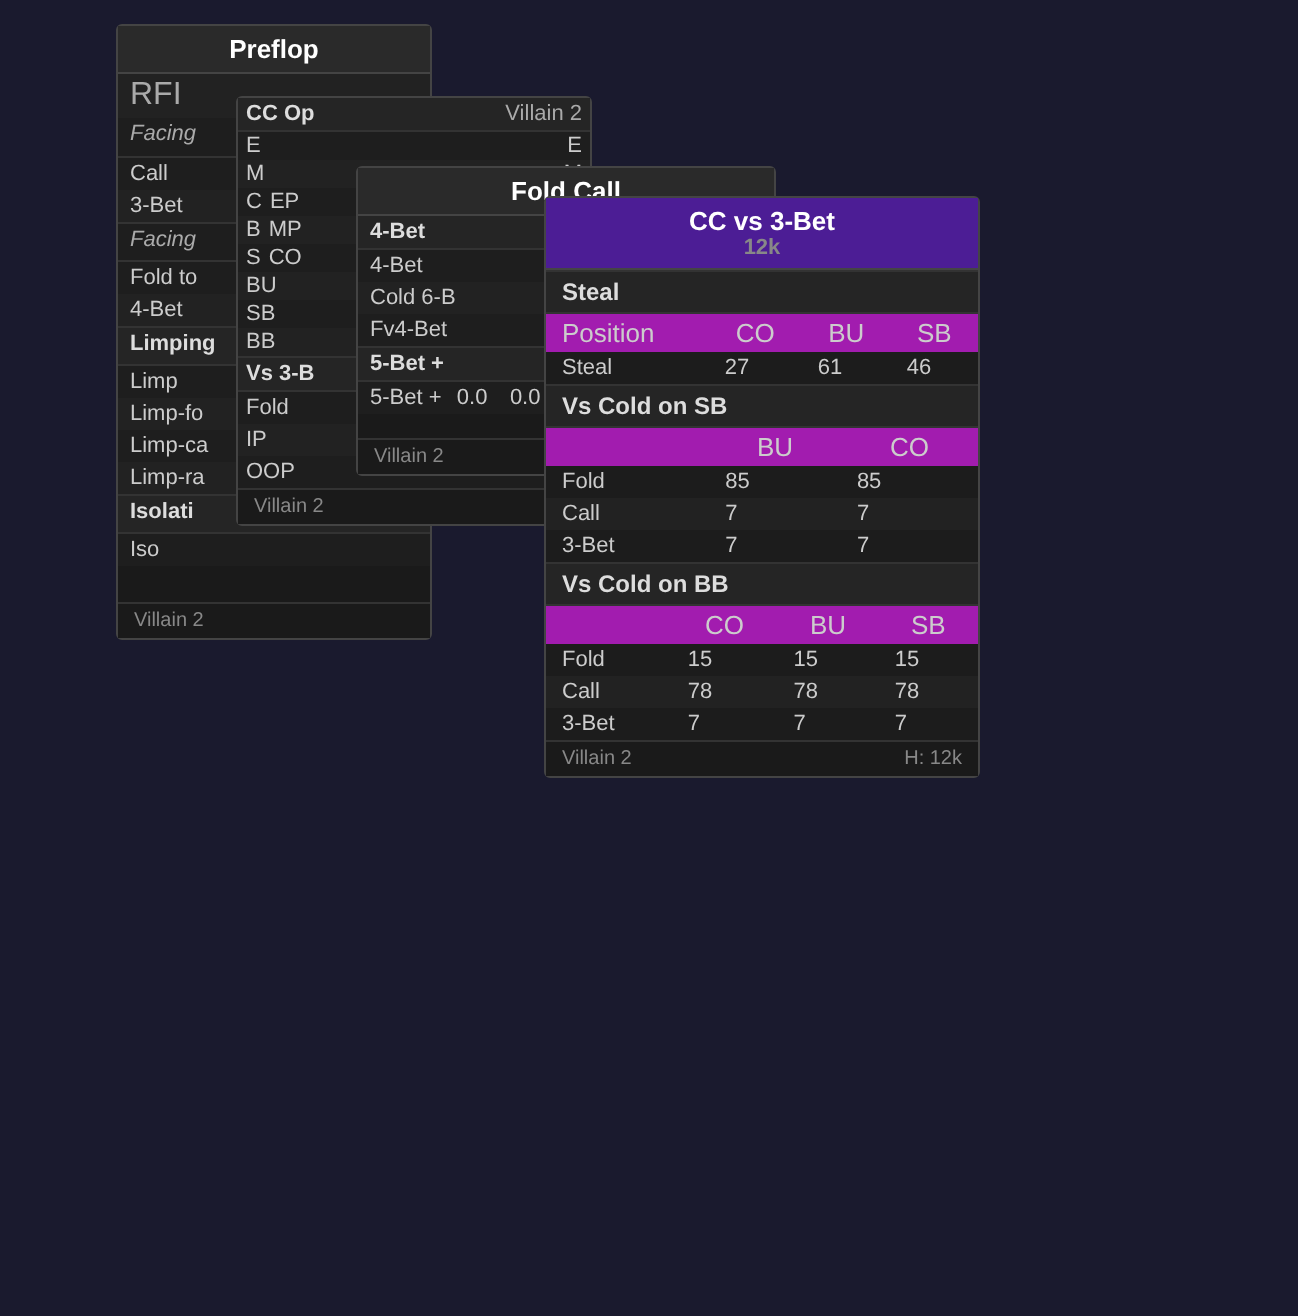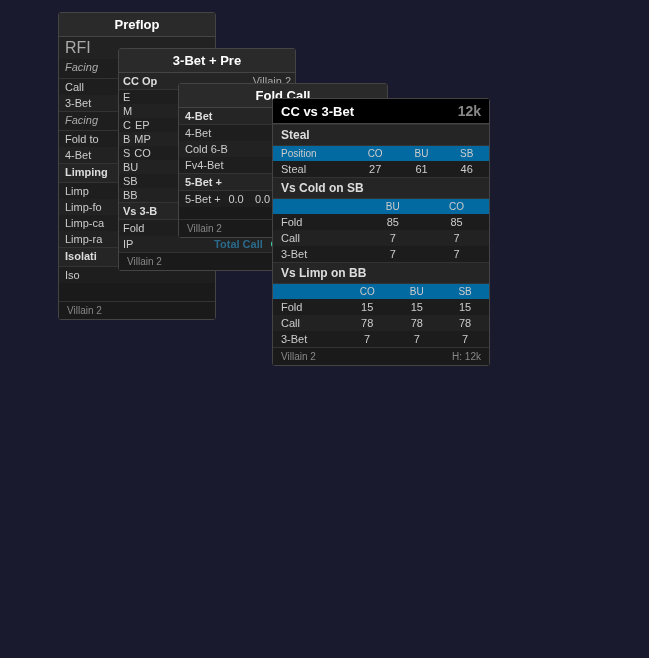--- a/index.html
+++ b/index.html
@@ -41,56 +41,57 @@
 
     
     .panel-ccvs3bet {
       left: 270px;
       top: 100px;
       width: 215px;
       background: #1c1c1c;
     }
 
     .panel-ccvs3bet .panel-title {
-      background: #000000;
+      background: #4c1d95;
       display: flex;
       justify-content: space-between;
       align-items: center;
       padding: 4px 8px;
+      flex-direction: column;
     }
 
     .section-header {
       background: #252525;
       color: #ddd;
       padding: 3px 8px;
       font-weight: bold;
       font-size: 12px;
       border-top: 1px solid #333;
       border-bottom: 1px solid #333;
     }
 
     table.data-table {
       width: 100%;
       border-collapse: collapse;
     }
     table.data-table th {
-      background: #0369a1;
+      background: #a21caf;
       color: #ccc;
       padding: 2px 8px;
       font-weight: normal;
-      font-size: 10px;
+      font-size: 13px;
       text-align: center;
     }
     table.data-table th:first-child {
       text-align: left;
     }
     table.data-table td {
       padding: 2px 8px;
       font-size: 11px;
-      text-align: center;
+      text-align: left;
     }
     table.data-table td:first-child {
       text-align: left;
     }
     table.data-table tr:nth-child(even) td {
       background: #222;
     }
     table.data-table tr:nth-child(odd) td {
       background: #1c1c1c;
     }
@@ -127,21 +128,20 @@
   <div style="padding:2px 6px;font-size:11px;background:#222;">Limp-ra</div>
   <div style="height:20px;background:#252525;border-top:1px solid #333;border-bottom:1px solid #333;padding:2px 6px;font-size:11px;font-weight:bold;color:#ddd;">Isolati</div>
   <div style="padding:2px 6px;font-size:11px;background:#1e1e1e;">Iso</div>
   <div style="height:18px;"></div>
   <div class="villain-footer">
     <span>Villain 2</span>
   </div>
 </div>
 
 <div class="panel" style="left:118px;top:48px;width:178px;z-index:2;background:#1a1a1a;">
-  <div class="panel-title">3-Bet + Pre</div>
 
   <div style="display:flex;background:#252525;border-bottom:1px solid #333;">
     <div style="flex:1;padding:2px 4px;font-size:11px;font-weight:bold;color:#ddd;">CC Op</div>
     <div style="flex:1;padding:2px 4px;font-size:11px;color:#aaa;text-align:right;">Villain 2</div>
   </div>
 
   <div style="display:flex;background:#1e1e1e;padding:1px 4px;font-size:11px;gap:4px;">
     <span>E</span>
     <span style="flex:1;text-align:right;">E</span>
   </div>
@@ -175,20 +175,23 @@
   </div>
 
   <div style="background:#252525;padding:2px 4px;font-size:11px;font-weight:bold;color:#ddd;border-top:1px solid #333;border-bottom:1px solid #333;">Vs 3-B</div>
   <div style="display:flex;background:#1e1e1e;padding:2px 4px;font-size:11px;">
     <span style="flex:1;">Fold</span>
   </div>
   <div style="display:flex;background:#222;padding:2px 4px;font-size:11px;">
     <span style="flex:1;">IP</span>
     <span style="color:#2a6a8a;font-weight:bold;padding:0 8px;">Total Call</span>
     <span style="color:#4fc;font-weight:bold;">Call</span>
+  </div>
+  <div style="display:flex;background:#1e1e1e;padding:2px 4px;font-size:11px;">
+    <span style="flex:1;">OOP</span>
   </div>
   <div class="villain-footer">
     <span>Villain 2</span>
   </div>
 </div>
 
 <div class="panel" style="left:178px;top:83px;width:210px;z-index:3;background:#1a1a1a;">
   <div class="panel-title">Fold Call</div>
 
   <div style="background:#252525;padding:2px 6px;font-size:11px;font-weight:bold;color:#ddd;border-bottom:1px solid #333;">4-Bet</div>
@@ -221,21 +224,21 @@
   <div style="height:12px;"></div>
   <div class="villain-footer">
     <span>Villain 2</span>
     <span>H: 12k</span>
   </div>
 </div>
 
 <div class="panel panel-ccvs3bet" style="left:272px;top:98px;width:218px;z-index:4;">
   <div class="panel-title" style="display:flex;justify-content:space-between;align-items:center;padding:4px 8px;">
     <span>CC vs 3-Bet</span>
-    <span style="color:#888;font-size:14px;">12k</span>
+    <span style="color:#888;font-size:11px;">12k</span>
   </div>
 
   <div class="section-header">Steal</div>
   <table class="data-table steal-table">
     <thead>
       <tr>
         <th>Position</th>
         <th>CO</th>
         <th>BU</th>
         <th>SB</th>
@@ -272,21 +275,21 @@
         <td>7</td>
       </tr>
       <tr>
         <td>3-Bet</td>
         <td>7</td>
         <td>7</td>
       </tr>
     </tbody>
   </table>
 
-  <div class="section-header">Vs Limp on BB</div>
+  <div class="section-header">Vs Cold on BB</div>
   <table class="data-table">
     <thead>
       <tr>
         <th></th>
         <th>CO</th>
         <th>BU</th>
         <th>SB</th>
       </tr>
     </thead>
     <tbody>

